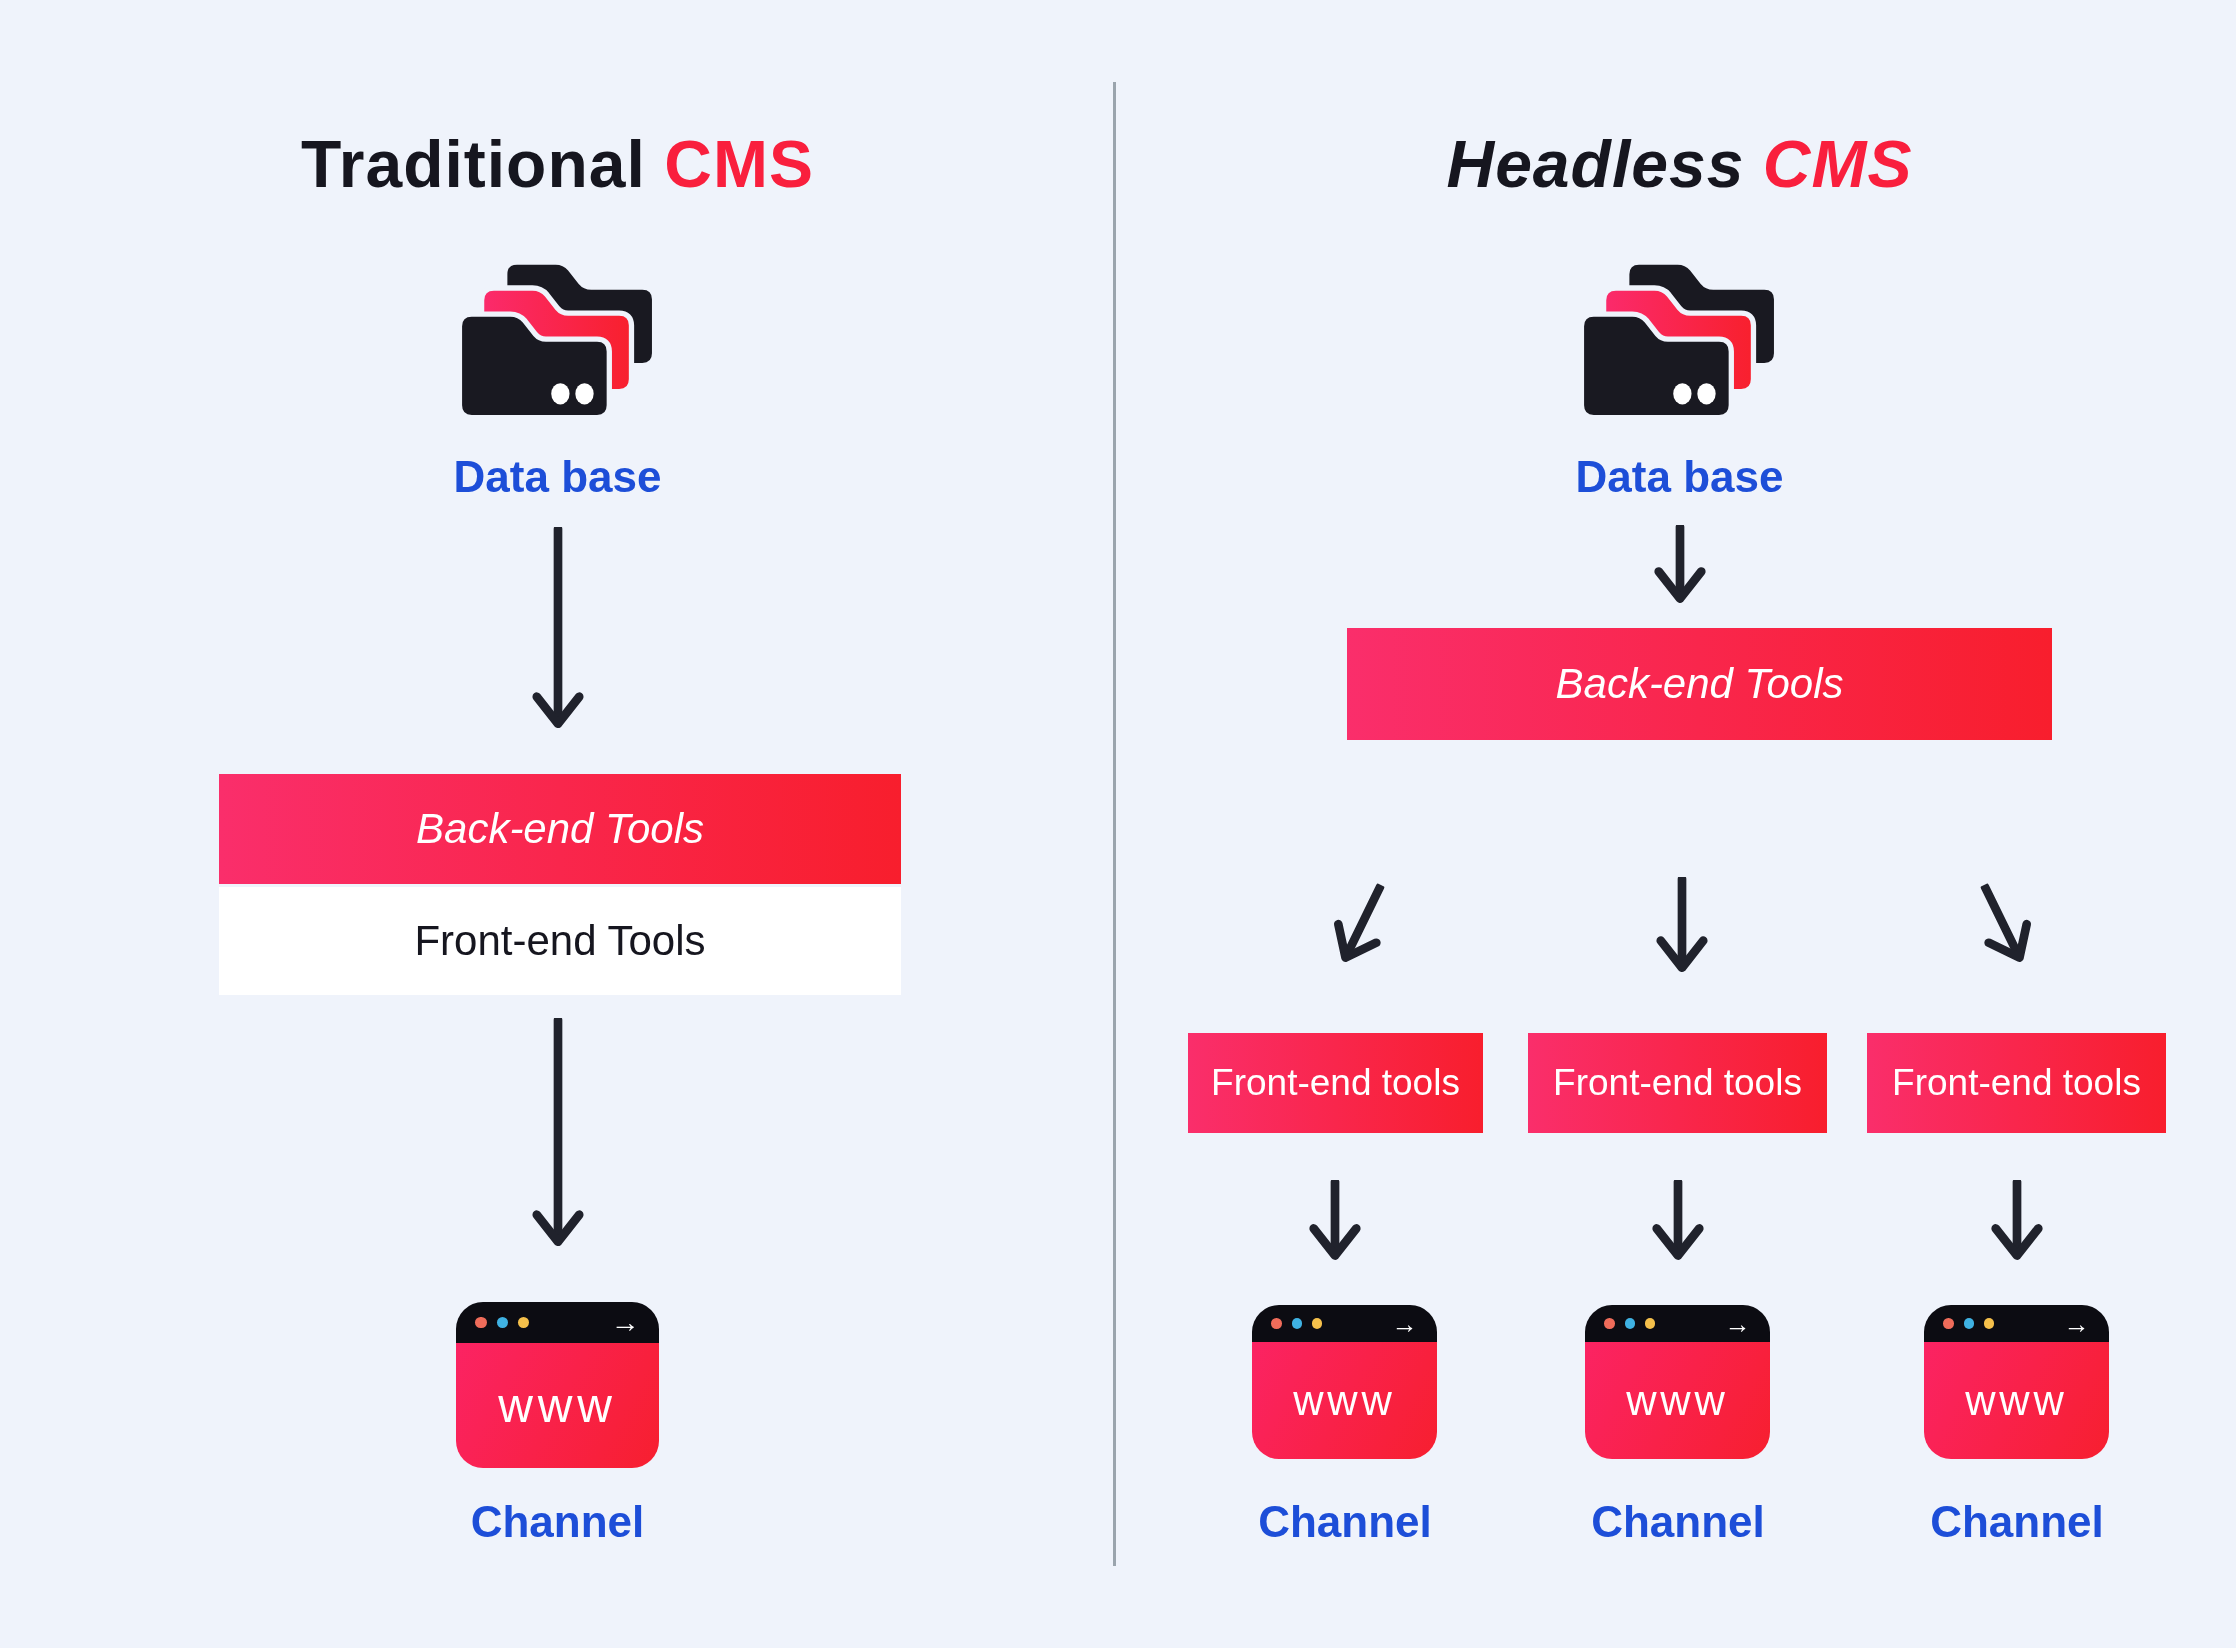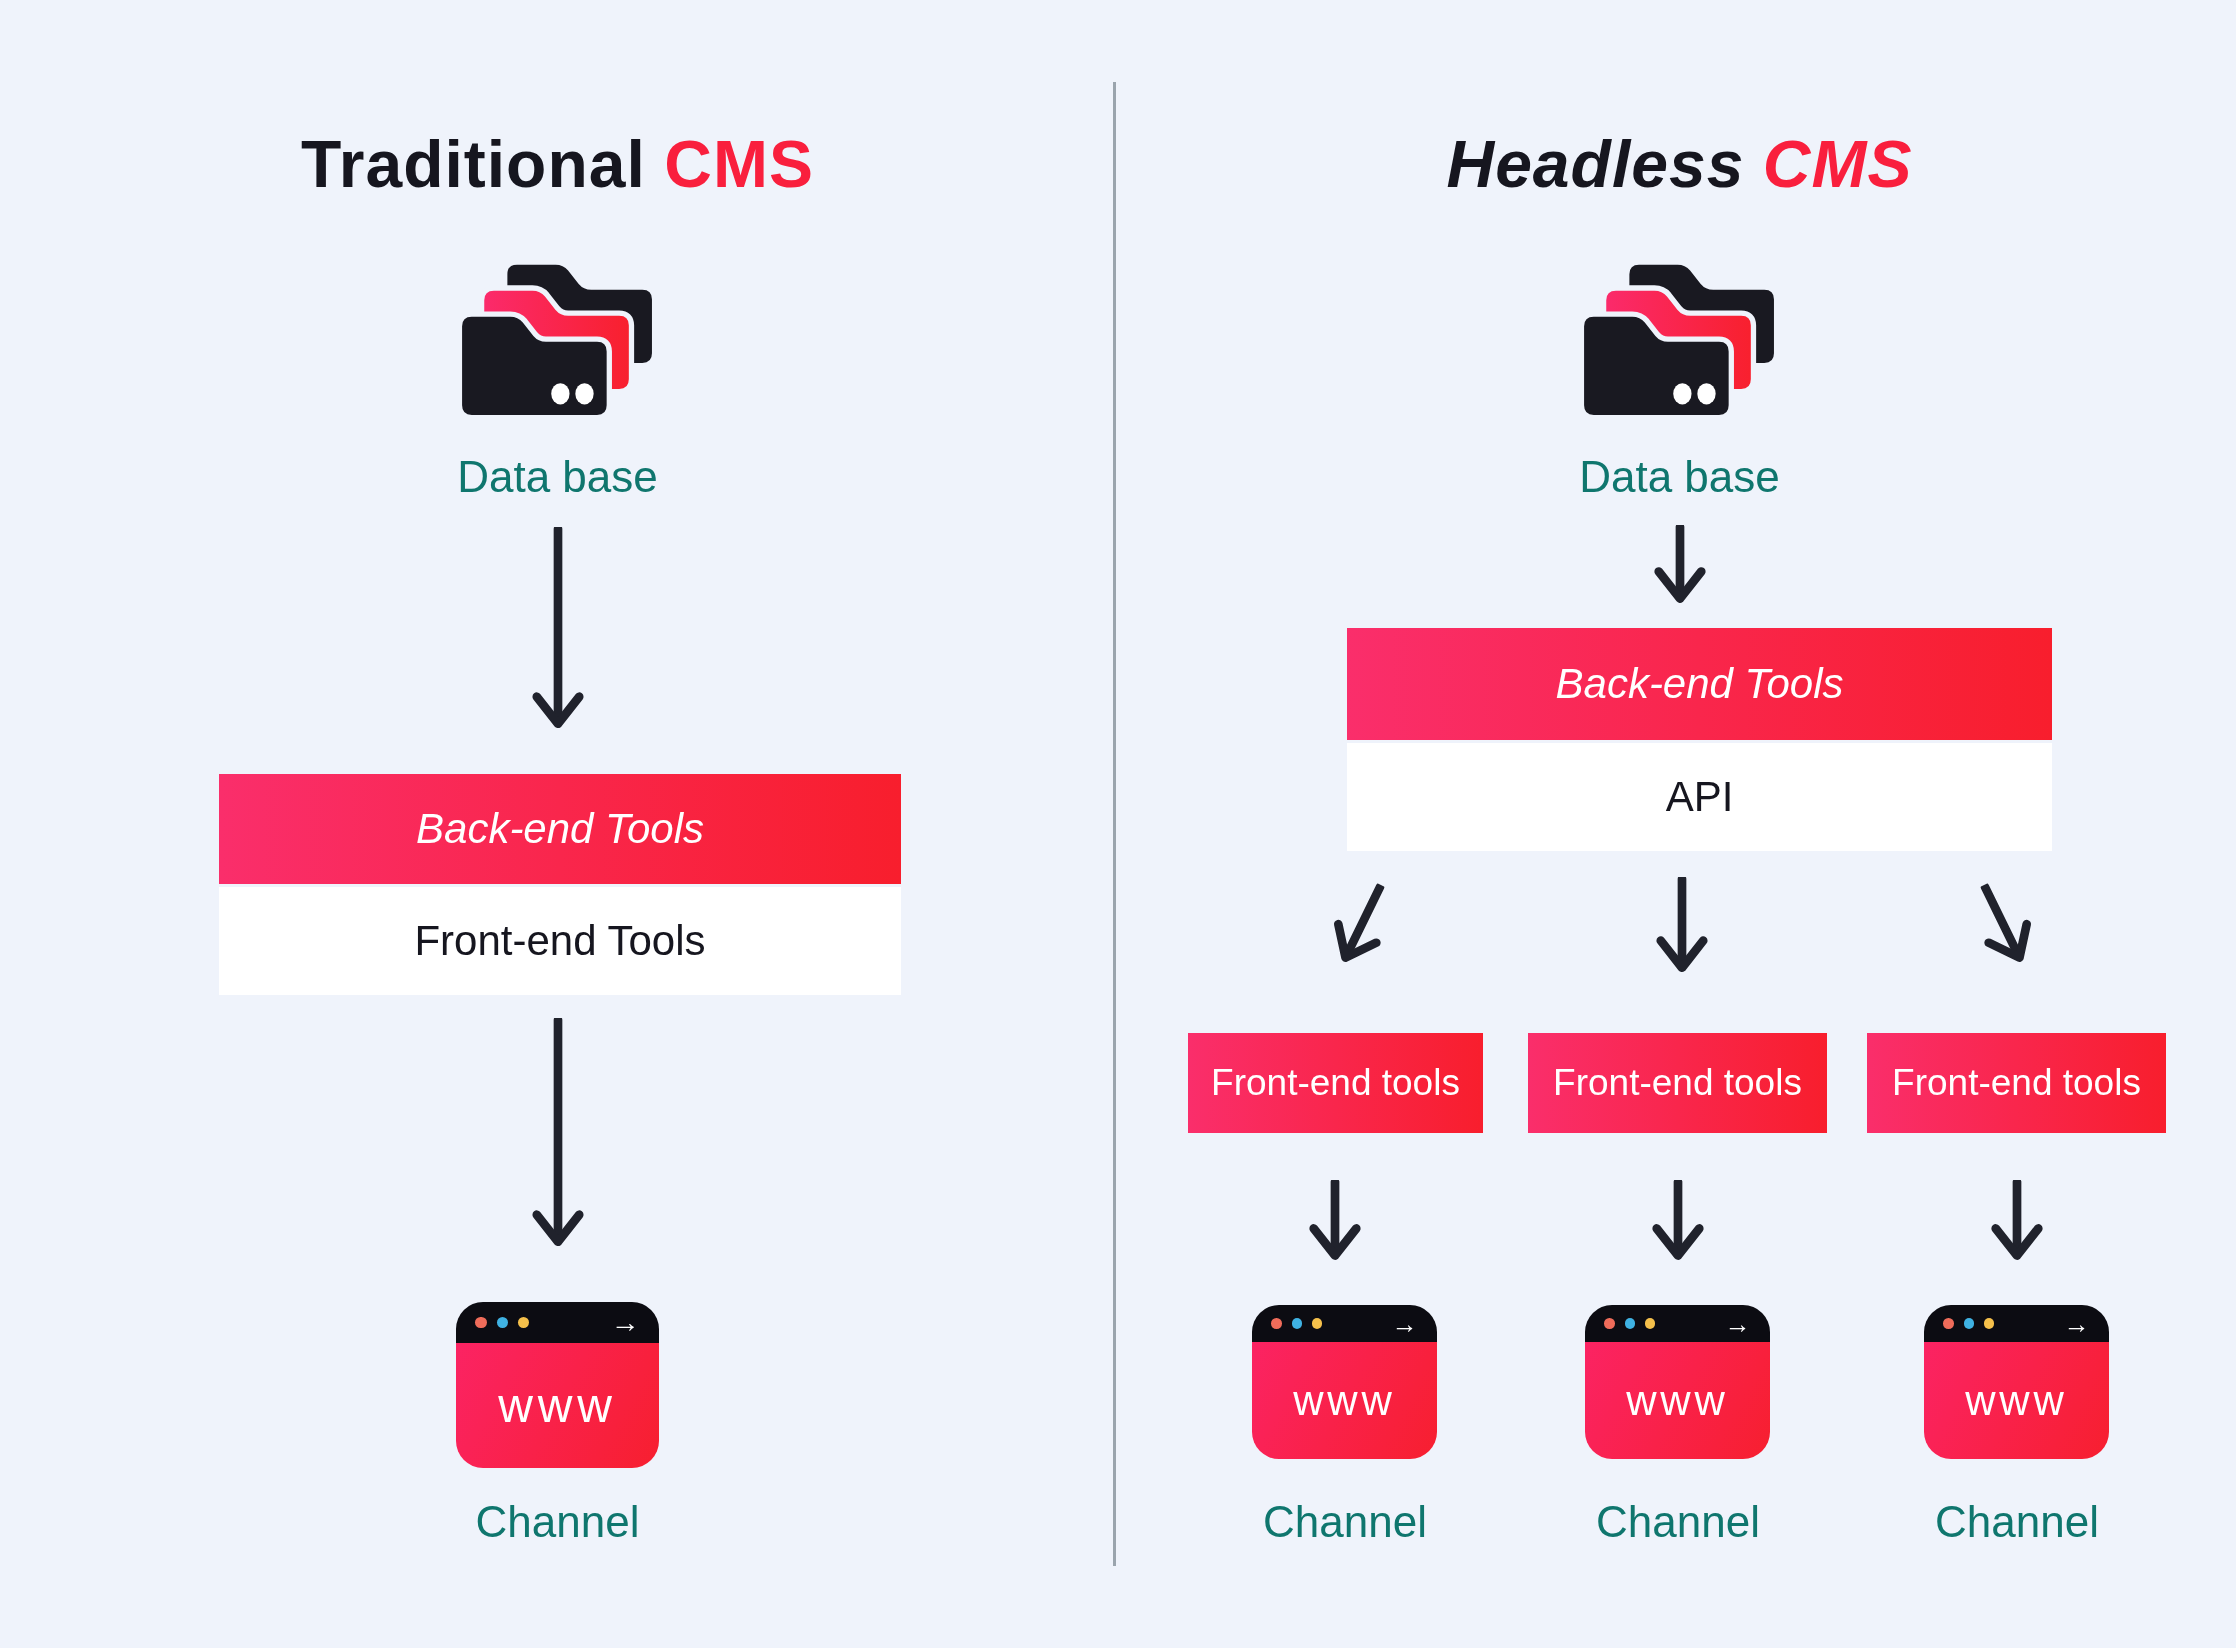--- a/index.html
+++ b/index.html
@@ -29,22 +29,22 @@
     color: #16161f;
     letter-spacing: 1px;
     line-height: 1.15;
     white-space: nowrap;
   }
   .col-title .hl { color: #f91f3d; margin-left: 0.28em; }
   .node-label {
     position: absolute;
     text-align: center;
     font-size: 44px;
-    font-weight: 400;
-    color: #0f766e;
+    font-weight: 700;
+    color: #1d4ed8;
   }
   .abs { position: absolute; }
   .stack { position: absolute; }
   .gradient-box {
     background: linear-gradient(90deg, #fa2e6b, #f81e2d);
     color: #ffffff;
     display: flex; align-items: center; justify-content: center;
     font-size: 42px; font-weight: 500; font-style: italic;
   }
   .white-box {
@@ -192,21 +192,20 @@
   <div class="node-label" style="left:1278px; top:452px; width:803px;">Data base</div>
 
   <svg class="arrow" style="left:1651px; top:525px;" width="58" height="93" viewBox="0 0 60 96">
     <path d="M30 2 V 74"></path>
       <path d="M8 48 L30 76 L52 48"></path>
   </svg>
 
   <div class="stack" style="left:1347px; top:628px; width:705px;">
     <div class="gradient-box" style="height:112px;">Back-end Tools</div>
     <div class="stack-sep"></div>
-    <div class="white-box" style="height:108px;">API</div>
   </div>
 
   <svg class="arrow rot-l" style="left:1330px; top:880px;" width="58" height="100" viewBox="0 0 60 104">
     <path d="M30 2 V 82"></path>
       <path d="M8 56 L30 84 L52 56"></path>
   </svg>
   <svg class="arrow" style="left:1653px; top:877px;" width="58" height="110" viewBox="0 0 60 114">
     <path d="M30 2 V 92"></path>
       <path d="M8 66 L30 94 L52 66"></path>
   </svg>

